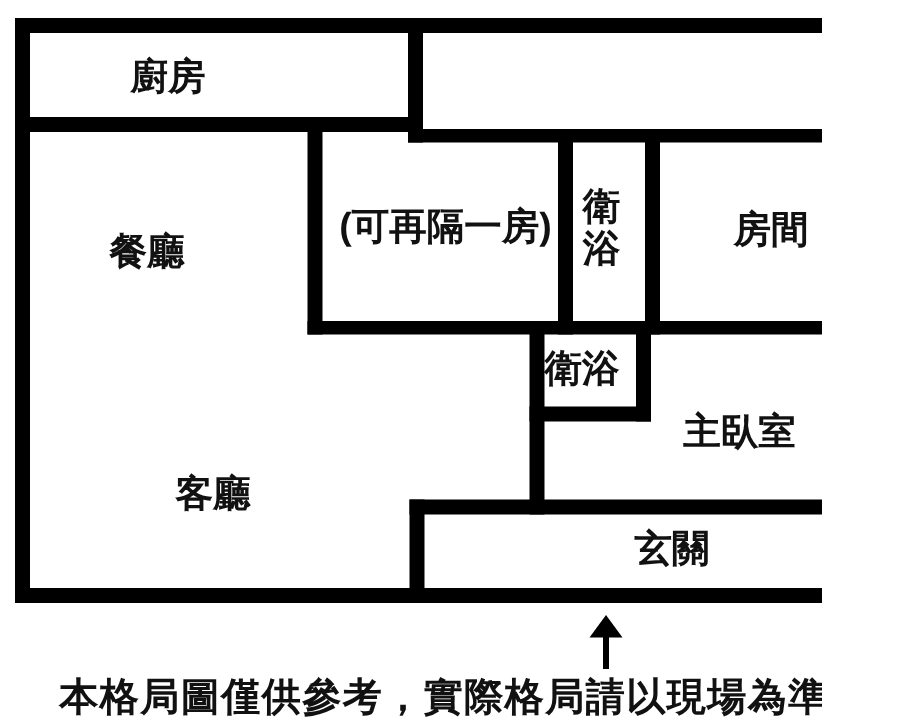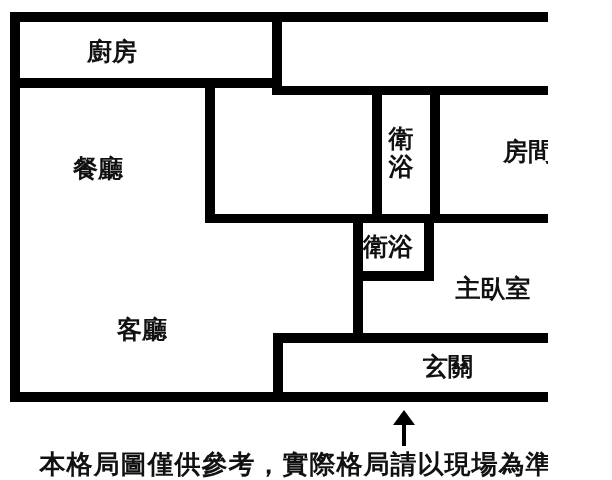--- a/index.html
+++ b/index.html
@@ -113,23 +113,24 @@
   <div class="room-region" style="left:382px;top:95px;  width:48px;  height:119px;"></div>
   <div class="room-region" style="left:440px;top:95px;  width:141px; height:119px;"></div>
   <div class="room-region" style="left:363px;top:223px; width:61px;  height:48px;"></div>
   <div class="room-region" style="left:363px;top:223px; width:218px; height:110px;"></div>
   <div class="room-region" style="left:20px; top:223px; width:253px; height:169px;"></div>
   <div class="room-region" style="left:283px;top:343px; width:298px; height:49px;"></div>
 
   <div class="lbl" style="left:112px; top:52px;">廚房</div>
   <div class="lbl" style="left:98px; top:169px;">餐廳</div>
   <div class="lbl lbl-2line" style="left:297px; top:152px;">
+    <div>(可再隔一房)</div>
   </div>
   <div class="lbl lbl-vert" style="left:401px; top:152px;">衛浴</div>
-  <div class="lbl" style="left:528px; top:154px;font-family:Liberation Mono, monospace;">房間</div>
+  <div class="lbl" style="left:514px; top:154px;">房間</div>
   <div class="lbl" style="left:388px; top:247px;">衛浴</div>
   <div class="lbl" style="left:493px; top:289px;text-align:right;">主臥室</div>
   <div class="lbl" style="left:142px; top:330px;text-align:right;">客廳</div>
   <div class="lbl" style="left:448px; top:367px;">玄關</div>
 
   <div class="arrow">
     <div class="head"></div>
     <div class="stem"></div>
   </div>
 

